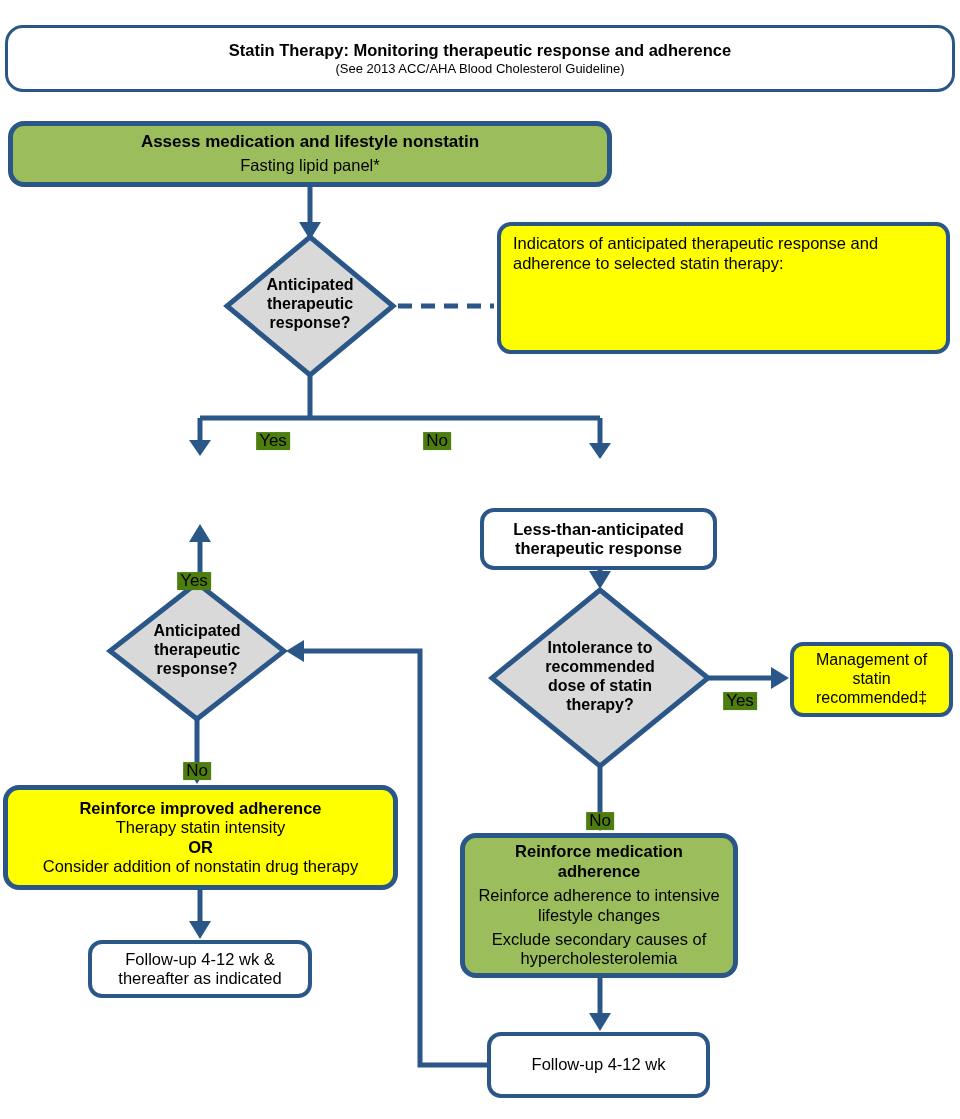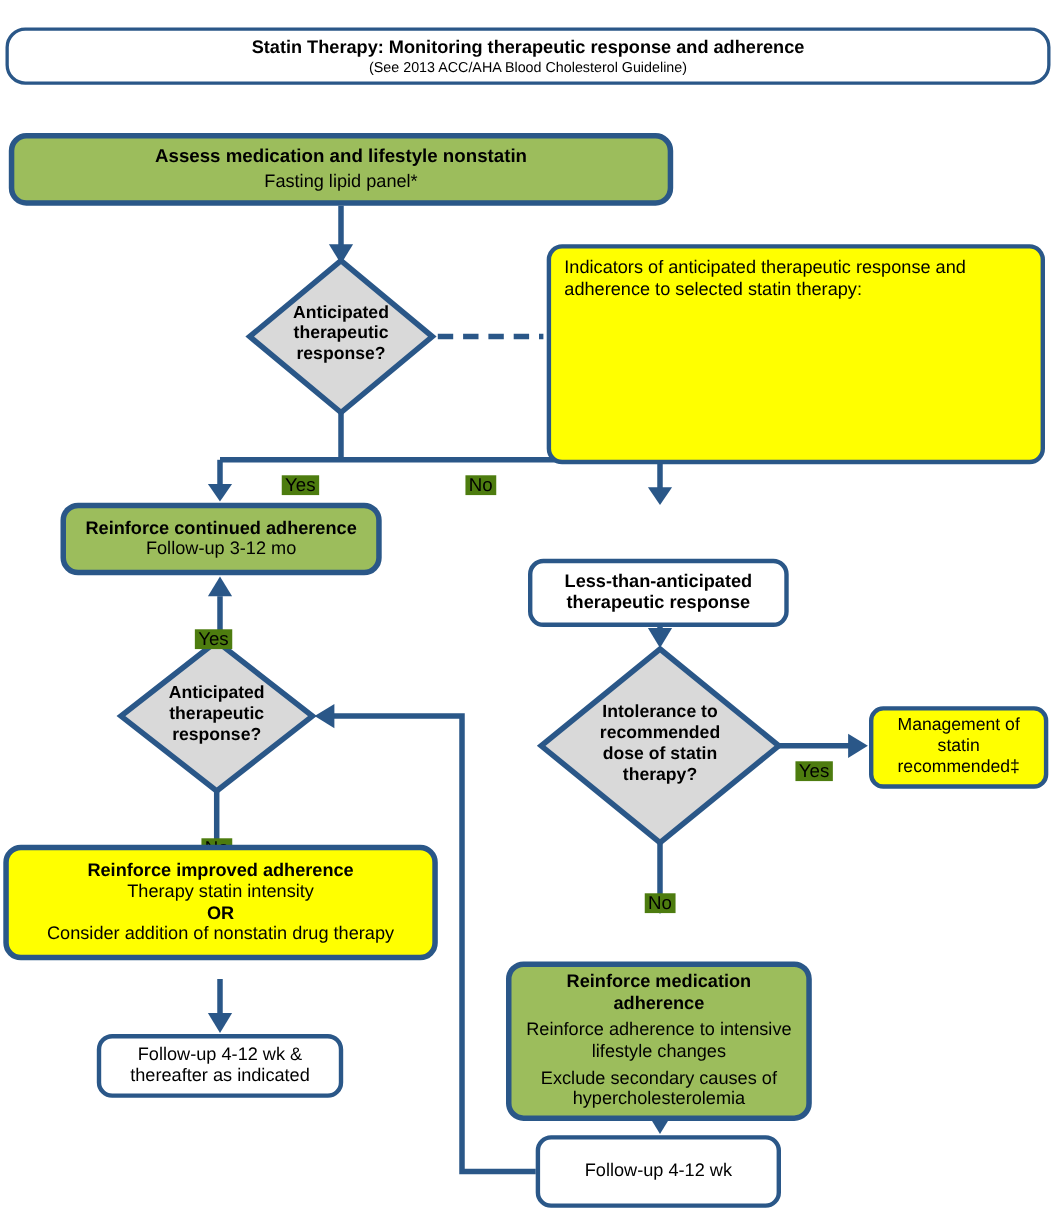--- a/index.html
+++ b/index.html
@@ -6,44 +6,44 @@
   .canvas{
     position:relative;width:960px;height:1119px;background:#ffffff;
     font-family:"Liberation Sans", sans-serif;color:#000;overflow:hidden;
   }
   svg.wires{position:absolute;left:0;top:0;width:960px;height:1119px;}
   .box{
     position:absolute;box-sizing:border-box;display:flex;flex-direction:column;
     justify-content:center;align-items:center;text-align:center;
     border:4px solid #2A5788;background:#fff;border-radius:14px;line-height:1.18;
   }
-  .title-box{left:5px;top:25px;width:950px;height:52px;border-width:3.5px;border-radius:18px;}
+  .title-box{left:5px;top:25px;width:950px;height:67px;border-width:3.5px;border-radius:18px;}
   .title-main{font-weight:bold;font-size:16.5px;}
   .title-sub{font-size:13px;}
   .green{background:#9CBD5C;border-width:5px;border-radius:16px;}
   .yellow{background:#FFFF00;}
   .bold{font-weight:bold;}
   .assess{left:8px;top:121px;width:604px;height:66px;}
   .assess .t{font-weight:bold;font-size:17px;margin-bottom:4px;}
   .assess .s{font-size:16.5px;}
   .indicators{
-    left:497px;top:222px;width:453px;height:200px;border-radius:14px;
+    left:497px;top:222px;width:453px;height:132px;border-radius:14px;
     justify-content:flex-start;align-items:flex-start;text-align:left;
     padding:8px 10px 8px 12px;font-size:16.5px;line-height:1.2;
   }
   .indicators ul{margin:2px 0 0 0;padding-left:38px;}
   .indicators li{margin:0 0 2px 0;}
   .green2{left:55px;top:457px;width:292px;height:66px;}
   .green2 .t{font-weight:bold;font-size:16.5px;}
   .green2 .s{font-size:16.5px;}
   .lessthan{left:480px;top:460px;width:237px;height:62px;font-weight:bold;font-size:16.5px;margin-top:48px;}
   .mgmt{left:790px;top:642px;width:163px;height:75px;font-size:16px;border-radius:13px;}
-  .reinforce-improved{left:3px;top:768px;width:395px;height:105px;border-width:5px;border-radius:16px;font-size:16.5px;}
+  .reinforce-improved{left:3px;top:785px;width:395px;height:105px;border-width:5px;border-radius:16px;font-size:16.5px;}
   .fu-left{left:88px;top:940px;width:224px;height:58px;font-size:16.5px;}
-  .reinforce-med{left:460px;top:833px;width:278px;height:145px;padding:4px 6px;font-size:16.5px;margin-top:41px;}
+  .reinforce-med{left:460px;top:833px;width:278px;height:145px;padding:4px 6px;font-size:16.5px;}
   .reinforce-med .t{font-weight:bold;margin-bottom:5px;}
   .reinforce-med .s{margin-bottom:5px;}
   .fu-bottom{left:487px;top:1032px;width:223px;height:66px;font-size:16.5px;}
   .diamond-label{
     position:absolute;transform:translate(-50%,-50%);text-align:center;
     font-weight:bold;font-size:16px;line-height:1.18;width:140px;
   }
   .edge-label{
     position:absolute;transform:translate(-50%,-50%);background:#4d7c0f;
     font-size:17px;padding:0 3px;line-height:1.05;margin-top:24px;
@@ -114,24 +114,20 @@
 
   <div class="diamond-label" style="left:310px;top:304px;">Anticipated therapeutic response?</div>
 
   <div class="box yellow indicators">
     <div>Indicators of anticipated therapeutic response and adherence to selected statin therapy:</div>
   </div>
 
   <div class="edge-label" style="left:273px;top:417px;">Yes</div>
   <div class="edge-label" style="left:437px;top:417px;">No</div>
 
-  <div class="box green green2">
-    <div class="t">Reinforce continued adherence</div>
-    <div class="s">Follow-up 3-12 mo</div>
-  </div>
 
   <div class="box lessthan">
     <div style="width:190px;">Less-than-anticipated therapeutic response</div>
   </div>
 
   <div class="edge-label" style="left:194px;top:557px;">Yes</div>
 
   <div class="diamond-label" style="left:197px;top:650px;">Anticipated therapeutic response?</div>
 
   <div class="edge-label" style="left:197px;top:747px;">No</div>

